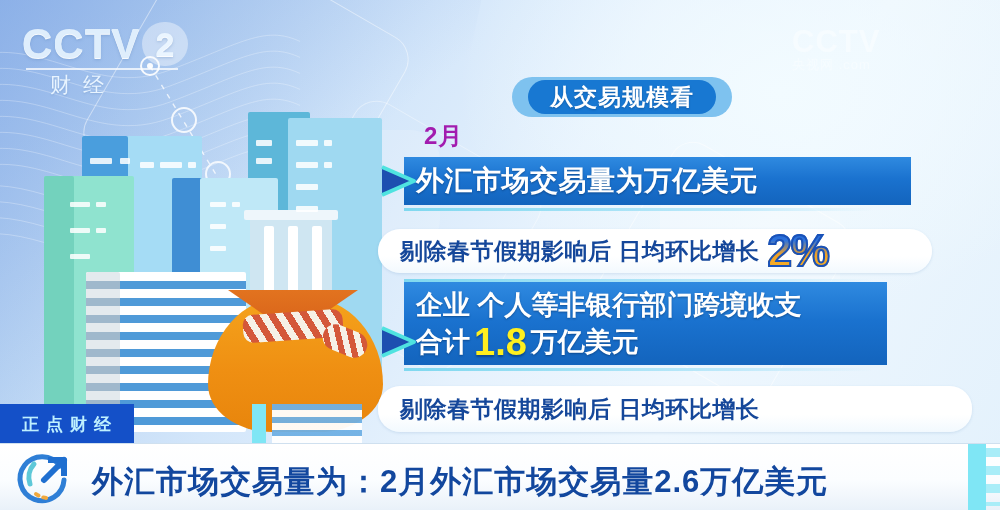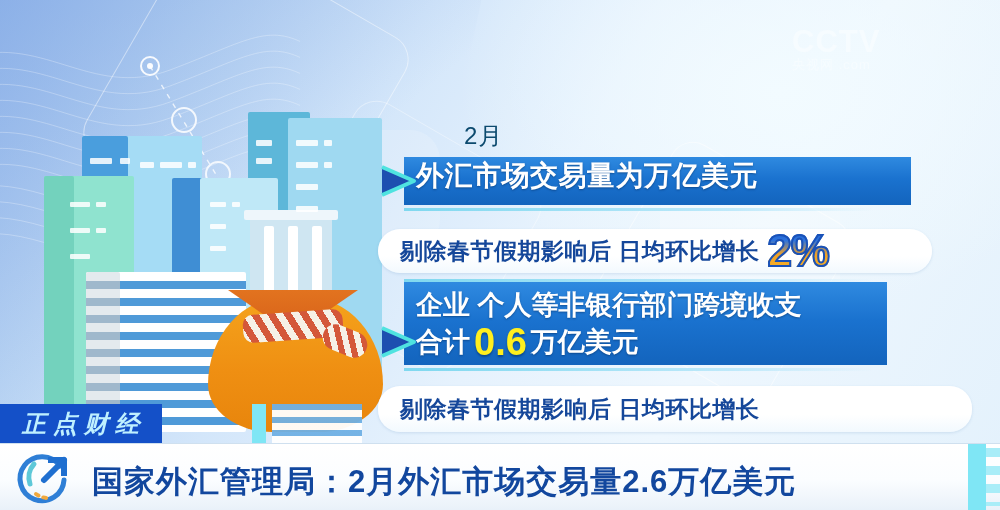--- a/index.html
+++ b/index.html
@@ -72,30 +72,30 @@
   
   .content{position:absolute;left:0;top:0;width:1000px;height:440px;}
 
   .head-pill{position:absolute;left:512px;top:77px;height:40px;
     background:#7ec2ef;border-radius:21px;padding:0 16px;display:flex;align-items:center;}
   .head-pill-inner{height:34px;background:#1878d2;border-radius:18px;
     display:flex;align-items:center;padding:0 22px;}
   .head-pill-inner span{color:#ffffff;font-size:23px;font-weight:bold;letter-spacing:1px;
     text-shadow:0 1px 2px rgba(0,40,90,.35);}
 
-  .month-label{position:absolute;left:424px;top:120px;font-size:24px;font-weight:normal;
-    color:#0c4a6e;letter-spacing:1px;margin-left:40px;}
+  .month-label{position:absolute;left:424px;top:120px;font-size:24px;font-weight:bold;
+    color:#a21caf;letter-spacing:1px;}
 
   .row{position:absolute;display:flex;align-items:center;}
 
   .marker{position:absolute;width:42px;height:34px;z-index:3;}
 
   .bar-blue{
     background:linear-gradient(180deg,#2f8ae0 0%,#1a72cf 46%,#1364bd 100%);
-    display:flex;align-items:flex-start;}
+    display:flex;align-items:center;}
   .bar-blue .txt{color:#fff;font-size:28px;font-weight:bold;letter-spacing:.5px;
     text-shadow:0 1px 2px rgba(0,35,80,.45);white-space:nowrap;}
   .bar-blue .num{color:#ffef1f;font-size:38px;font-weight:bold;padding:0 5px;
     text-shadow:0 2px 2px rgba(0,35,80,.45);line-height:1;}
 
   .underline-cy{position:absolute;height:3px;
     background:linear-gradient(90deg,#7fd8ef,#bfe9fa 70%,rgba(191,233,250,0));}
 
   .bar-white{
     background:linear-gradient(180deg,#ffffff 0%,#ffffff 62%,#f2f9fe 100%);
@@ -113,21 +113,21 @@
     border-top:1px solid #cfe0ef;}
   .lt-logo{position:absolute;left:14px;bottom:4px;width:62px;height:60px;}
   .headline{position:absolute;left:92px;bottom:7px;font-size:31px;font-weight:bold;
     color:#12479e;letter-spacing:1px;white-space:nowrap;}
   .cyan-cap{position:absolute;right:14px;bottom:0;width:18px;height:66px;background:#7fe6f5;}
   .cyan-stripes{position:absolute;right:0;bottom:4px;width:14px;height:58px;
     background:repeating-linear-gradient(180deg,#a9edf8 0 9px,rgba(255,255,255,0) 9px 18px);}
 
   .badge{position:absolute;left:0;bottom:66px;height:40px;background:#1450c8;
     display:flex;align-items:center;padding:0 16px 0 22px;}
-  .badge span{color:#bff0ff;font-size:24px;font-weight:bold;letter-spacing:7px;font-style:italic;}
+  .badge span{color:#bff0ff;font-size:17px;font-weight:bold;letter-spacing:7px;}
   .badge-cap{position:absolute;left:252px;bottom:66px;width:14px;height:40px;background:#7fe6f5;}
   .badge-stripes{position:absolute;left:272px;bottom:66px;width:90px;height:40px;
     background:repeating-linear-gradient(180deg,#6fb0e4 0 6px,#ffffff 6px 13px);opacity:.95;}
 </style>
 </head>
 <body>
 
 <div class="screen">
 
   <div class="bg"></div>
@@ -158,20 +158,27 @@
 
   <svg class="chain" viewBox="0 0 190 230">
     <line x1="32" y1="18" x2="150" y2="212" stroke="#ffffff" stroke-opacity="0.75" stroke-width="1.4" stroke-dasharray="5 6"></line>
     <circle cx="32" cy="18" r="9" fill="none" stroke="#ffffff" stroke-opacity="0.9" stroke-width="2"></circle>
     <circle cx="32" cy="18" r="3" fill="#ffffff" fill-opacity="0.95"></circle>
     <circle cx="66" cy="72" r="12" fill="none" stroke="#ffffff" stroke-opacity="0.85" stroke-width="2"></circle>
     <circle cx="100" cy="126" r="12" fill="none" stroke="#ffffff" stroke-opacity="0.8" stroke-width="2"></circle>
     <circle cx="134" cy="182" r="13" fill="none" stroke="#ffffff" stroke-opacity="0.8" stroke-width="2"></circle>
   </svg>
 
+  <div class="cctv-logo">
+    <div class="cctv-text">
+      <span>CCTV</span><span class="cctv-2">2</span>
+    </div>
+    <div class="cctv-rule"></div>
+    <div class="cctv-cn">财经</div>
+  </div>
 
   <div class="watermark">
     <div class="wm-text">CCTV</div>
     <div class="wm-sub">央视网 .com</div>
   </div>
 
   <div class="city">
 
     <div class="bld" style="left:248px;top:20px;bottom:40px;width:62px;background:#5db7d9;"></div>
     <div class="bld" style="left:288px;top:26px;bottom:40px;width:94px;background:#9fd9f1;"></div>
@@ -217,20 +224,25 @@
     <div class="win" style="left:210px;top:154px;width:16px;height:5px;"></div>
 
     <div class="bag"></div>
     <div class="bag-top"></div>
     <div class="bag-neck"></div>
     <div class="bag-knot"></div>
   </div>
 
   <div class="content">
 
+    <div class="head-pill">
+      <div class="head-pill-inner">
+        <span>从交易规模看</span>
+      </div>
+    </div>
 
     <div class="month-label">2月</div>
 
     <svg class="marker" style="left:378px;top:164px;" viewBox="0 0 42 34">
       <path d="M4,3 L36,17 L4,31 Z" fill="#1d4fb0"></path>
       <path d="M4,3 L36,17 L4,31" fill="none" stroke="#4fe3e0" stroke-width="4" stroke-linejoin="round"></path>
       <path d="M6,7 L29,17 L6,27 Z" fill="#1d4fb0"></path>
     </svg>
     <div class="row bar-blue" style="left:404px;top:157px;width:483px;height:48px;padding:0 12px;">
       <span class="txt">外汇市场交易量为</span>
@@ -250,21 +262,21 @@
       <path d="M6,7 L29,17 L6,27 Z" fill="#1d4fb0"></path>
     </svg>
     <div style="position:absolute;left:404px;top:282px;width:483px;height:83px;
                 background:linear-gradient(180deg,#2f8ae0 0%,#1a72cf 46%,#1364bd 100%);
                 padding:0 12px;box-sizing:border-box;display:flex;flex-direction:column;justify-content:center;">
       <div class="row" style="position:relative;">
         <span class="txt" style="color:#fff;font-size:27px;font-weight:bold;text-shadow:0 1px 2px rgba(0,35,80,.45);">企业 个人等非银行部门跨境收支</span>
       </div>
       <div class="row" style="position:relative;margin-top:0;">
         <span class="txt" style="color:#fff;font-size:27px;font-weight:bold;text-shadow:0 1px 2px rgba(0,35,80,.45);">合计</span>
-        <span class="num" style="color:#ffef1f;font-size:38px;font-weight:bold;padding:0 4px;text-shadow:0 2px 2px rgba(0,35,80,.45);line-height:1;">0.6</span>
+        <span class="num" style="color:#ffef1f;font-size:38px;font-weight:bold;padding:0 4px;text-shadow:0 2px 2px rgba(0,35,80,.45);line-height:1;">1.8</span>
         <span class="txt" style="color:#fff;font-size:27px;font-weight:bold;text-shadow:0 1px 2px rgba(0,35,80,.45);">万亿美元</span>
       </div>
     </div>
     <div class="underline-cy" style="left:404px;top:368px;width:470px;"></div>
 
     <div class="row bar-white" style="left:378px;top:386px;width:550px;height:46px;padding:0 22px;">
       <span class="txt">剔除春节假期影响后 日均环比增长</span>
     </div>
   </div>
 
@@ -275,18 +287,18 @@
   </div>
 
   <div class="lowerthird">
     <svg class="lt-logo" viewBox="0 0 62 60">
       <path d="M46,20 A22,22 0 1 0 50,34" fill="none" stroke="#2f7fd6" stroke-width="5" stroke-linecap="round"></path>
       <path d="M16,38 A20,20 0 0 1 20,18" fill="none" stroke="#5ec8d8" stroke-width="5" stroke-linecap="round"></path>
       <path d="M22,48 A20,20 0 0 0 34,52" fill="none" stroke="#f0a83c" stroke-width="4" stroke-linecap="round" stroke-dasharray="3 5"></path>
       <path d="M34,14 L50,14 L50,30" fill="none" stroke="#1f6fd0" stroke-width="6" stroke-linejoin="round"></path>
       <path d="M30,34 L50,14" fill="none" stroke="#1f6fd0" stroke-width="6" stroke-linecap="round"></path>
     </svg>
-    <div class="headline">国家外汇管理局：2月外汇市场交易量2.6万亿美元</div>
+    <div class="headline">外汇市场交易量为：2月外汇市场交易量2.6万亿美元</div>
     <div class="cyan-cap"></div>
     <div class="cyan-stripes"></div>
   </div>
 
 </div>
 
 </body></html>

